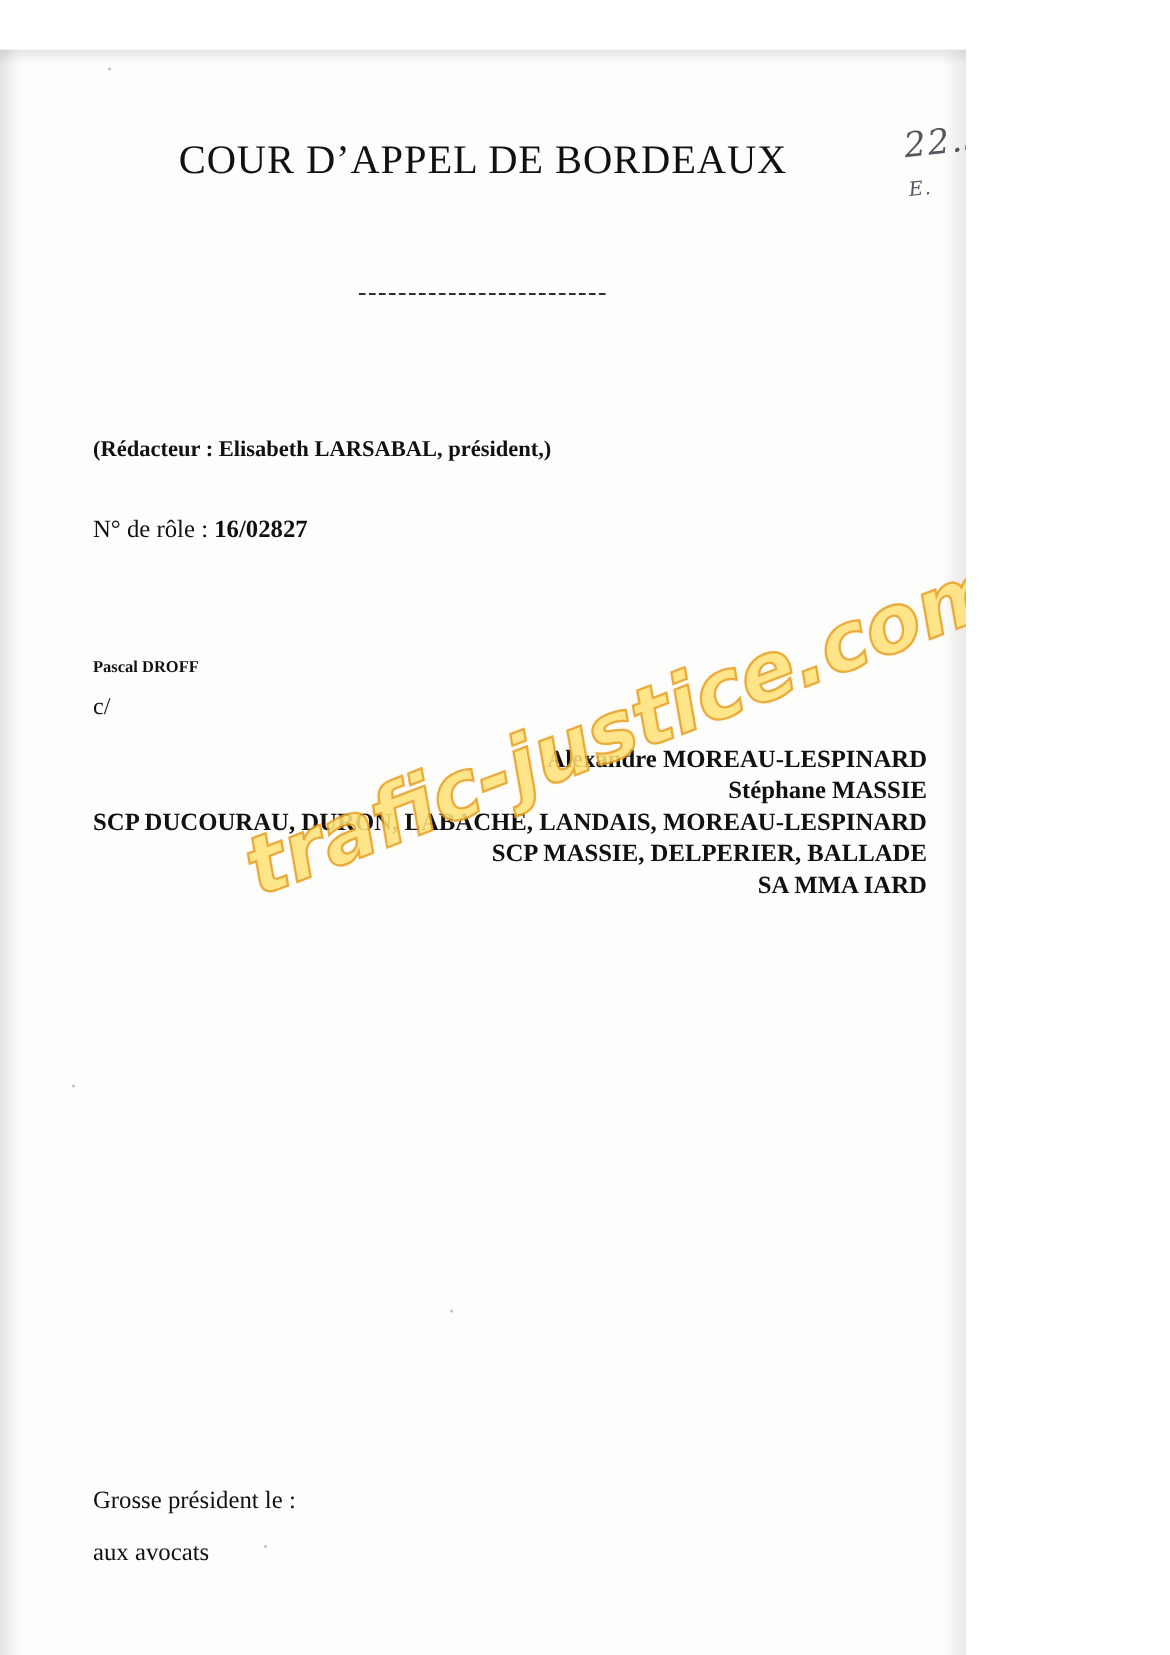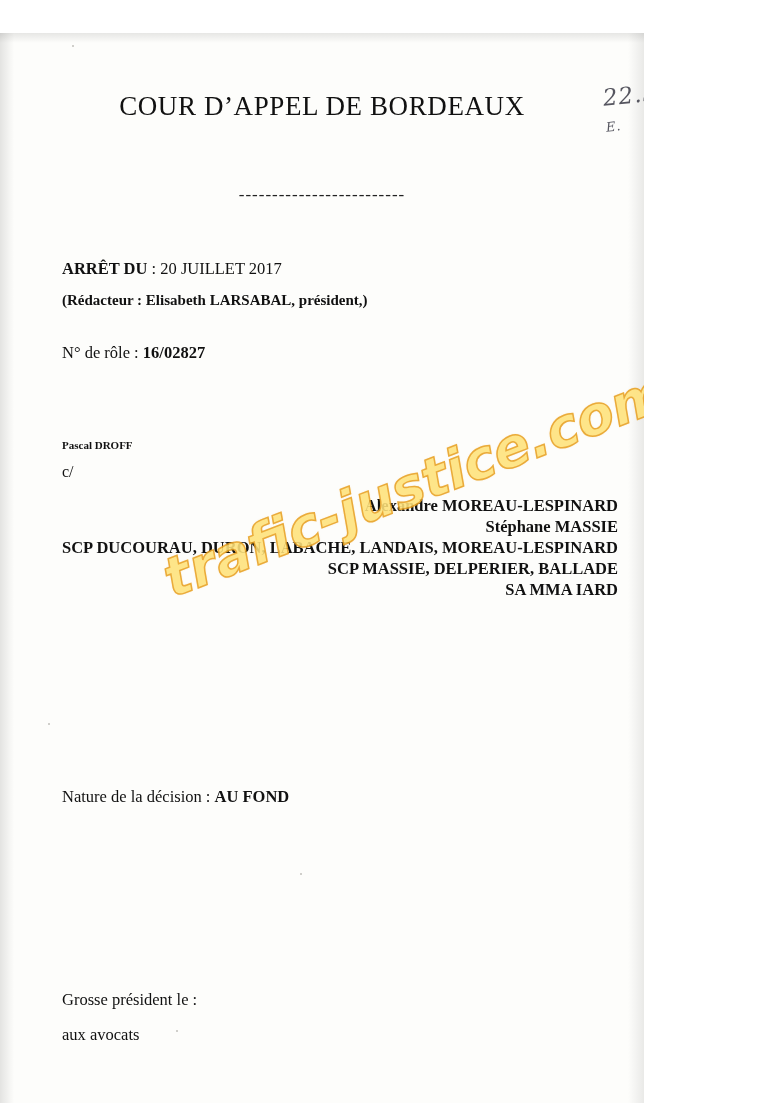--- a/index.html
+++ b/index.html
@@ -165,39 +165,33 @@
   <div class="speck" style="left:176px; top:997px; width:2px; height:2px;"></div>
   <div class="speck" style="left:300px; top:840px; width:2px; height:2px;"></div>
 
   <div class="court-title">COUR D’APPEL DE BORDEAUX</div>
   <div class="divider">-------------------------</div>
 
   <div class="handwriting">
     <span>22.5</span><span class="small">oo E.</span>
   </div>
 
-  <div class="block arret-line">
-    <span class="bold">ARRÊT DU</span><span> : 20 JUILLET 2017</span>
-  </div>
 
   <div class="block redacteur-line">(Rédacteur :  Elisabeth LARSABAL, président,)</div>
 
   <div class="block role-line">
     <span>N° de rôle : </span><span class="bold">16/02827</span>
   </div>
 
   <div class="block party-appellant">Pascal DROFF</div>
   <div class="block party-sep">c/</div>
   <div class="block party-respondents" style="white-space: pre-line; text-align: right;">Alexandre MOREAU-LESPINARD
 Stéphane MASSIE
 SCP DUCOURAU, DURON, LABACHE, LANDAIS, MOREAU-LESPINARD
 SCP MASSIE, DELPERIER, BALLADE
 SA MMA IARD</div>
 
-  <div class="block nature-line">
-    <span>Nature de la décision : </span><span class="bold">AU FOND</span>
-  </div>
 
   <div class="block grosse-line">Grosse président le :</div>
   <div class="block avocats-line">aux avocats</div>
 
   <div class="watermark">trafic-justice.com</div>
 </div>
 
 </body></html>

